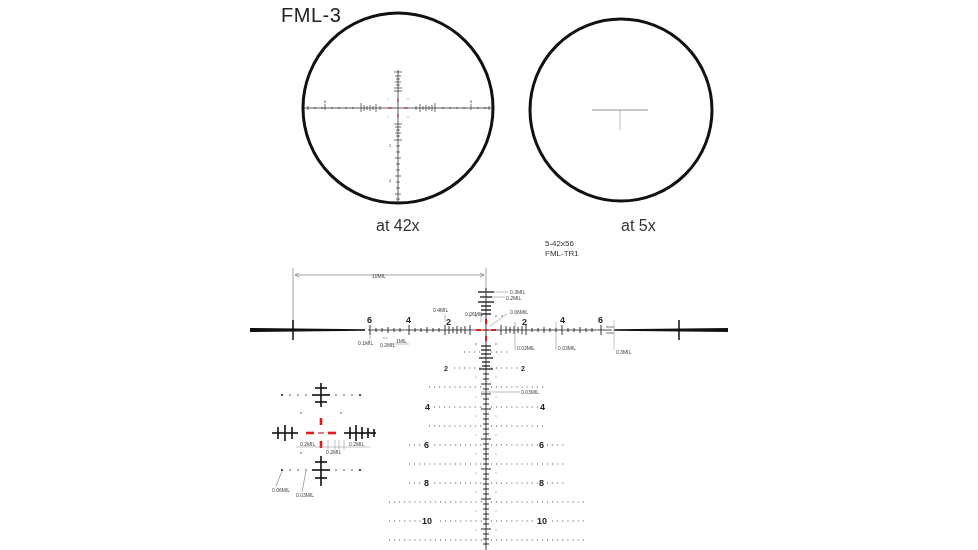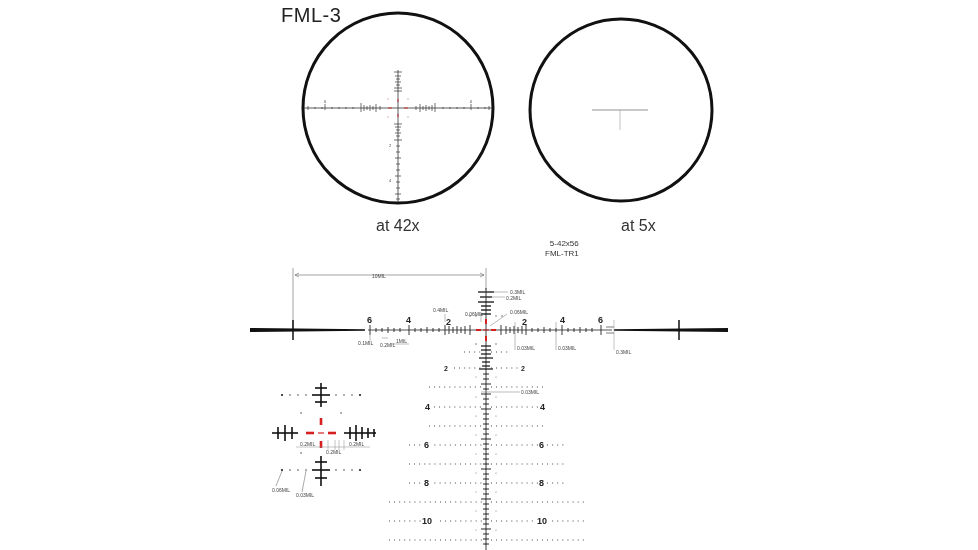--- a/index.html
+++ b/index.html
@@ -2,21 +2,21 @@
 <html><head>
 <meta charset="utf-8">
 <style>
   html,body{margin:0;padding:0;background:#ffffff;}
   body{width:978px;height:550px;overflow:hidden;position:relative;font-family:"Liberation Sans",sans-serif;color:#1a1a1a;}
   .abs{position:absolute;}
   .title{left:252px;top:4px;font-size:20px;color:#222;letter-spacing:0.5px;margin-left:29px;}
   .caption{font-size:16px;color:#333;}
   .cap1{left:376px;top:217px;}
   .cap2{left:621px;top:217px;}
-  .model{left:545px;top:239px;font-size:8px;line-height:10px;color:#333;text-align:right;}
+  .model{left:545px;top:239px;font-size:8px;line-height:10px;color:#333;}
   svg{position:absolute;left:0;top:0;}
   .lbl{font-family:"Liberation Sans",sans-serif;font-size:5px;fill:#444;}
   .num{font-family:"Liberation Sans",sans-serif;font-size:9px;font-weight:bold;fill:#222;}
 </style>
 </head>
 <body>
 
 <div class="abs title">FML-3</div>
 
 <svg width="978" height="550" viewBox="0 0 978 550">

